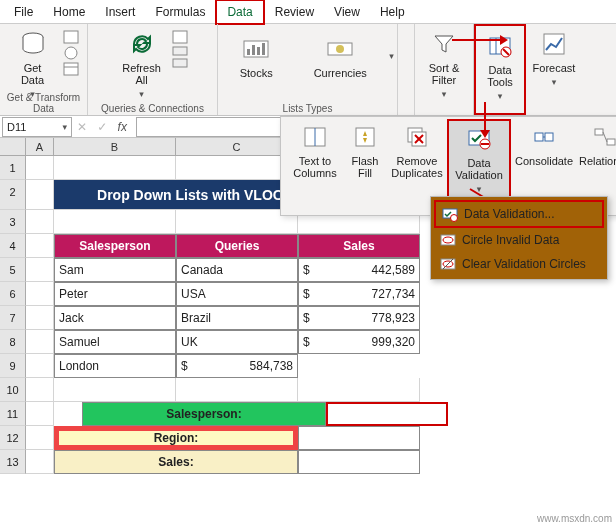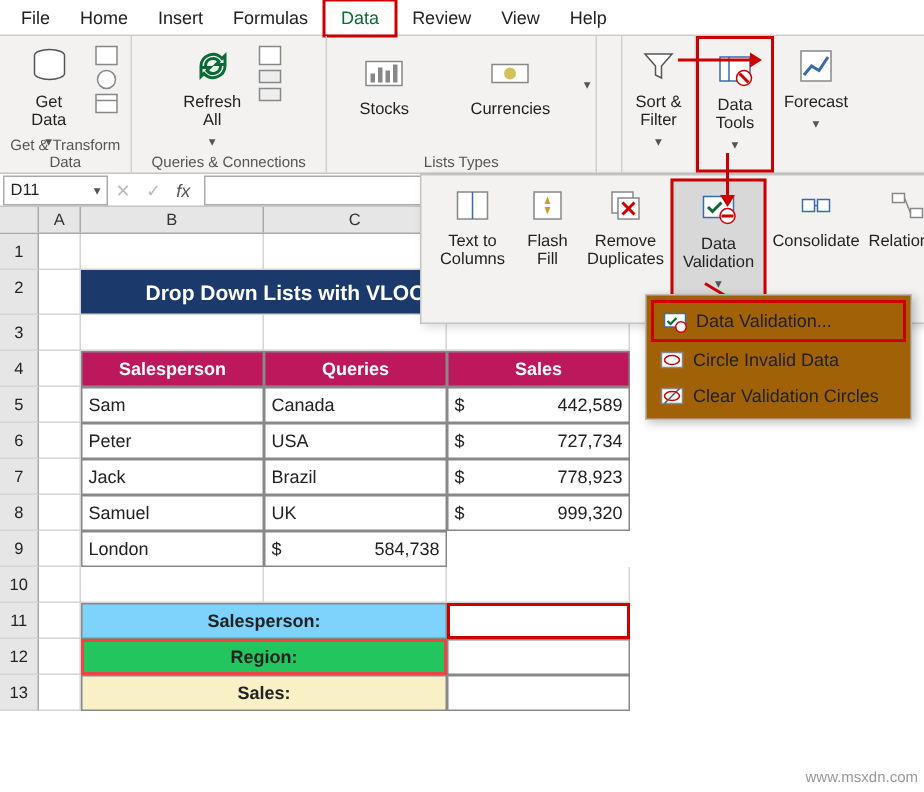--- a/index.html
+++ b/index.html
@@ -22,22 +22,22 @@
 .corner { width: 26px; border-right: 1px solid #aaa; background: #e6e6e6; }
 .col-h { border-right: 1px solid #aaa; text-align: center; font-size: 11px; line-height: 18px; color: #333; }
 .col-A { width: 28px; } .col-B { width: 122px; } .col-C { width: 122px; } .col-D { width: 122px; }
 .grid { position: relative; }
 .row { display: flex; height: 24px; }
 .row-h { width: 26px; border-right: 1px solid #aaa; border-bottom: 1px solid #d4d4d4; background: #e6e6e6; text-align: center; font-size: 11px; line-height: 24px; }
 .cell { border-right: 1px solid #d4d4d4; border-bottom: 1px solid #d4d4d4; padding: 0 4px; font-size: 12px; display: flex; align-items: center; overflow: hidden; }
 .banner { background: #1b3a6b; color: #fff; font-weight: bold; justify-content: center; font-size: 14px; }
 .header-cell { background: #be185d; color: #fff; font-weight: bold; justify-content: center; border: 1px solid #888; }
 .data-cell { border: 1px solid #888; background: #fff; }
-.sal-label { background: #7dd3fc; font-weight: bold; justify-content: center; border: 1px solid #888; }
-.reg-label { background: #22c55e; font-weight: bold; justify-content: center; border: 2px solid #ef4444; }
+.sal-label { background: #22c55e; font-weight: bold; justify-content: center; border: 1px solid #888; margin-left: 28px; }
+.reg-label { background: #fef9c3; font-weight: bold; justify-content: center; border: 5px solid #ef4444; }
 .sales-label { background: #f9f0c6; font-weight: bold; justify-content: center; border: 1px solid #888; }
 .input-cell { border: 2px solid #c00; background: #fff; }
 .second-ribbon { position: absolute; top: 116px; left: 280px; display: flex; background: #f3f2f1; border: 1px solid #c4c4c4; padding: 2px 6px 16px 6px; box-shadow: 2px 2px 6px rgba(0,0,0,0.15); z-index: 5; }
 .dropdown-menu { position: absolute; top: 196px; left: 430px; width: 178px; background: #a16207; border: 1px solid #bbb; box-shadow: 2px 2px 6px rgba(0,0,0,0.25); z-index: 10; padding: 3px; }
 .dropdown-item { display: flex; align-items: center; gap: 6px; padding: 4px 6px; font-size: 12px; cursor: pointer; }
 .dropdown-item.hl { border: 2px solid #c00; }
 .arrow-red { position: absolute; z-index: 8; }
 svg { display: block; }
 .watermark { position: absolute; bottom: 4px; right: 4px; font-size: 10px; color: #999; z-index: 20; }
 .chev { font-size: 9px; color: #555; }
@@ -149,21 +149,21 @@
         </span>
         <span>Currencies</span>
       </div>
       <span class="chev">▾</span>
     </div>
     <div class="group-label">Lists Types</div>
   </div>
 
   <div class="group" style="width:7px;border:none"></div>
 
-  <div class="group" style="width:50px;border-left:1px solid #d0d0d0">
+  <div class="group" style="width:60px;border-left:1px solid #d0d0d0">
     <div class="btn-large">
       <span class="icon-box">
         <svg width="24" height="24">
             <path d="M3 4h18l-7 8v8l-4-2v-6z" fill="#fff" stroke="#555"></path>
           </svg>
       </span>
       <span style="white-space:pre">Sort &amp;
 Filter</span>
       <span class="chev">▾</span>
     </div>

